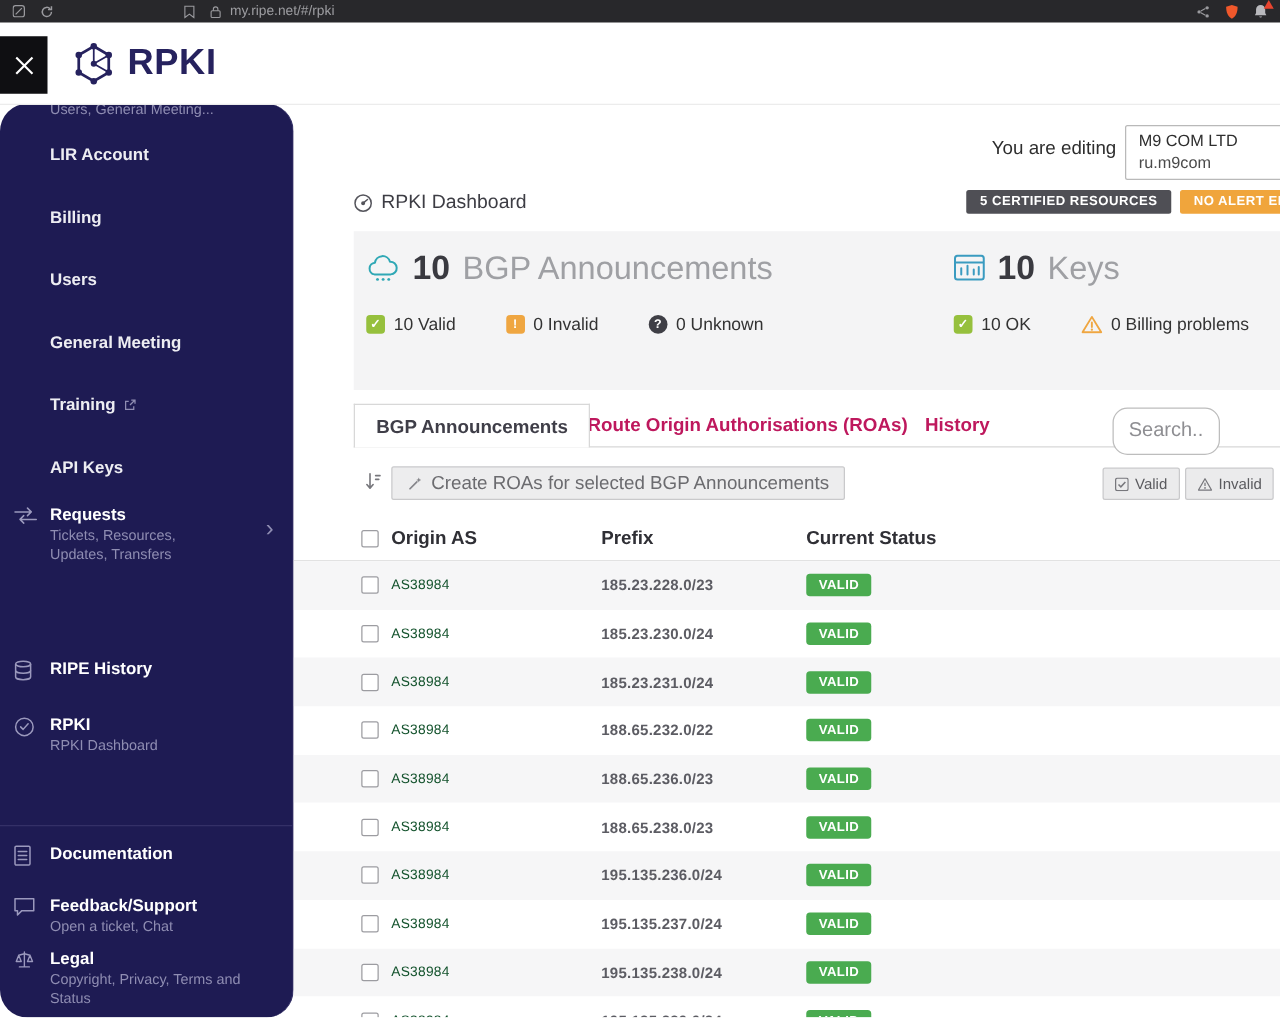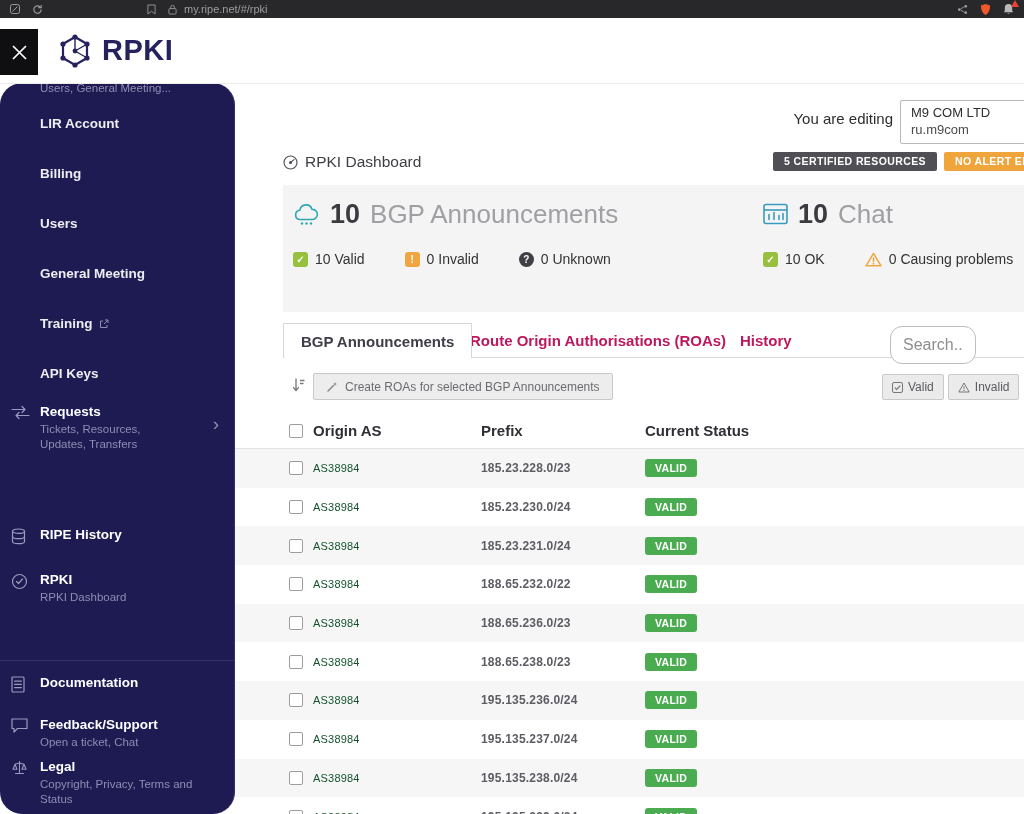--- a/index.html
+++ b/index.html
@@ -82,21 +82,21 @@
   .tab.t2{left:235px;} .tab.t3{left:505px;}
   .search-input{position:absolute;left:655px;top:3px;width:86px;height:22px;border:1px solid #bdbdbd;
                 border-radius:12px;padding:18px 12px;font-size:16px;color:#444;box-sizing:border-box;
                 outline:none;background:#fff;font-family:inherit;}
   .search-input::placeholder{color:#8e8e92;}
 
   .toolbar{position:absolute;left:0;right:0;top:289px;height:30px;}
   .sort-ic{position:absolute;left:57px;top:5px;cursor:pointer;}
   .create-btn{position:absolute;left:78px;top:1px;height:27px;display:flex;align-items:center;gap:7px;
               background:#ededee;border:1px solid #c9c9cb;border-radius:2px;color:#6b6b6f;
-              font-size:12px;padding:0 12px;cursor:pointer;font-family:inherit;white-space:nowrap;}
+              font-size:15px;padding:0 12px;cursor:pointer;font-family:inherit;white-space:nowrap;}
   .filters{position:absolute;left:647px;top:2px;display:flex;gap:4px;}
   .chip{height:24px;display:flex;align-items:center;gap:5px;background:#ebebec;border:1px solid #c9c9cb;
         border-radius:2px;color:#5b5b5f;font-size:12px;padding:0 9px;cursor:pointer;white-space:nowrap;}
 
   .thead{position:absolute;left:0;right:0;top:332px;height:33px;border-bottom:1px solid #e2e2e2;}
   .thead .checkbox{position:absolute;left:54px;top:9px;}
   .th{position:absolute;top:7px;font-size:15px;font-weight:700;color:#2f2f35;}
   .th.c1{left:78px;} .th.c2{left:246px;} .th.c3{left:410px;}
 
   .rows{position:absolute;left:0;right:0;top:366px;}
@@ -316,34 +316,34 @@
         </div>
       </div>
 
       <div class="sum-group roas">
         <svg width="25" height="23" viewBox="0 0 25 23" fill="none" stroke="#3a9bc0" stroke-width="1.6" stroke-linejoin="round">
           <rect x="1" y="1.5" width="23" height="19" rx="2"></rect>
           <path d="M1 7h23"></path>
           <path d="M6 16.5v-5M11 16.5v-7M16 16.5v-4M20 16.5v-6" stroke-linecap="round"></path>
         </svg>
         <span class="sum-count">10</span>
-        <span class="sum-label">Chat</span>
+        <span class="sum-label">Keys</span>
       </div>
       <div class="sum-stats roas">
         <div class="stat">
           <span class="stat-ic green">✓</span>
           <span><span>10</span>&nbsp;<span>OK</span></span>
         </div>
         <div class="stat">
           <svg width="17" height="15" viewBox="0 0 17 15">
               <path d="M8.5 1.5 16 13.8H1z" fill="none" stroke="#efa641" stroke-width="1.5" stroke-linejoin="round"></path>
               <line x1="8.5" y1="6" x2="8.5" y2="9.6" stroke="#efa641" stroke-width="1.5" stroke-linecap="round"></line>
               <circle cx="8.5" cy="11.7" r="0.9" fill="#efa641"></circle>
             </svg>
-          <span><span>0</span>&nbsp;<span>Causing problems</span></span>
+          <span><span>0</span>&nbsp;<span>Billing problems</span></span>
         </div>
       </div>
     </section>
 
     <div class="tabs">
       <div class="tabs-underline"></div>
       <div class="tab-active">BGP Announcements</div>
       <div class="tab t2">Route Origin Authorisations (ROAs)</div>
       <div class="tab t3">History</div>
       <input class="search-input" type="text" placeholder="Search..." style="">

